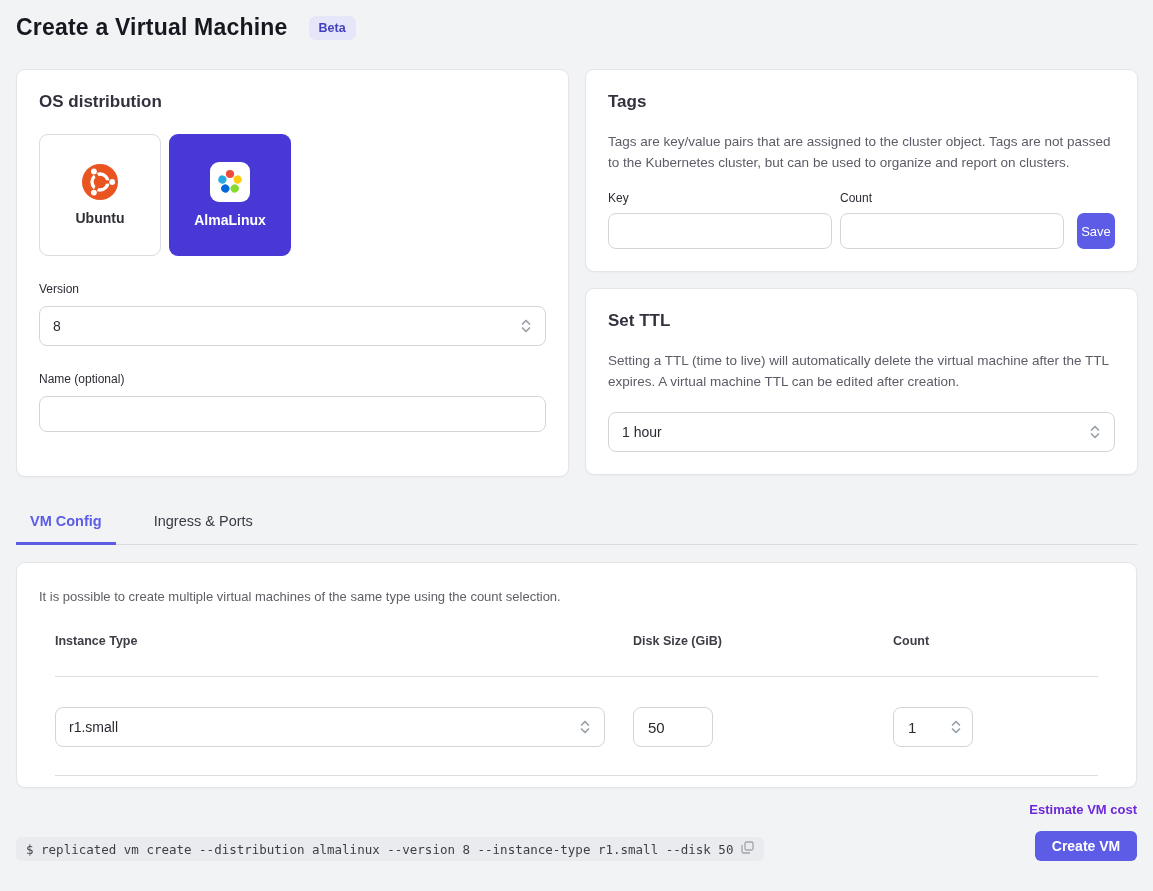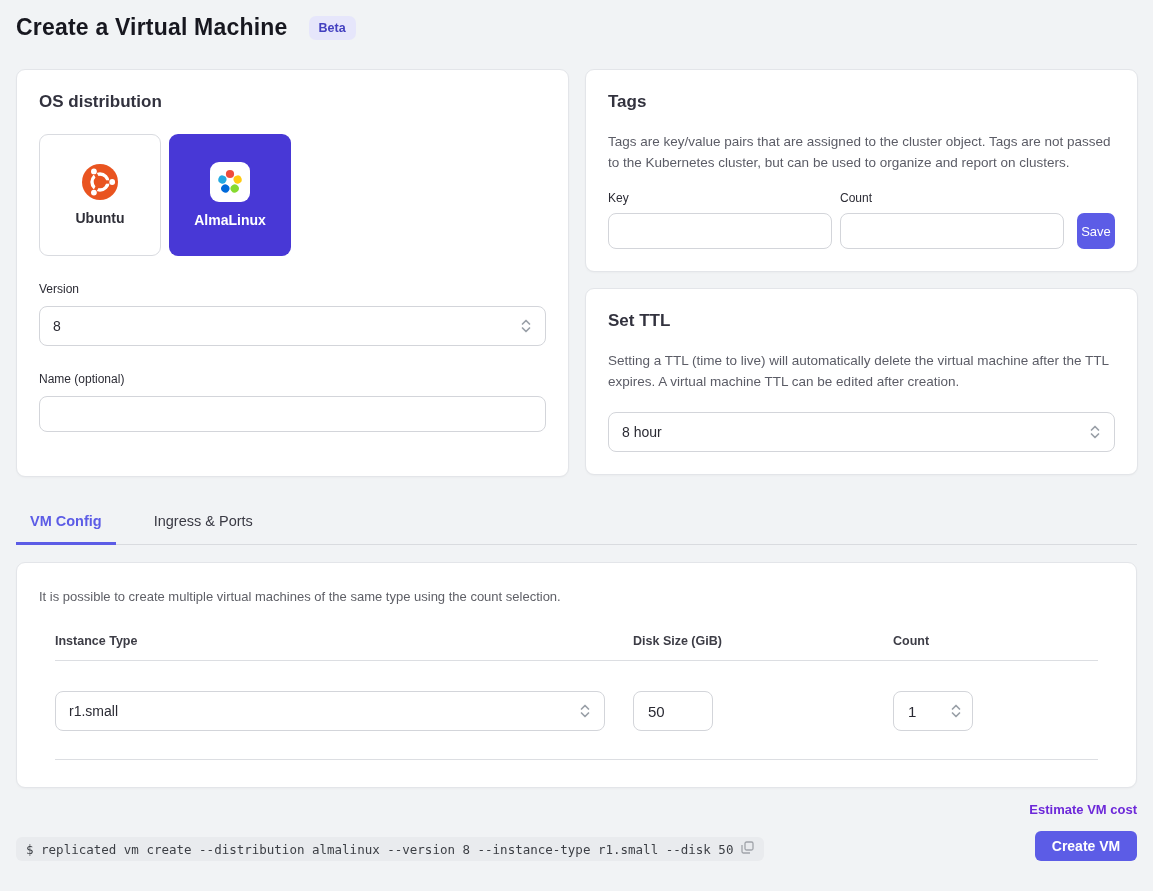--- a/index.html
+++ b/index.html
@@ -69,21 +69,21 @@
   .tabs { margin-top:27px; border-bottom:1px solid #d9dbdf; display:flex; }
   .tab {
     padding:9px 14px 13px 14px; font-size:14.5px; font-weight:500; color:#3a3a44;
     cursor:pointer; margin-right:24px; border-bottom:3px solid transparent; margin-bottom:-1px;
   }
   .tab.active { color:#5c5ce6; font-weight:700; border-bottom-color:#5c5ce6; }
   
   .main-card { margin-top:17px; padding:26px 22px 0 22px; height:226px; }
   .intro-text { font-size:13px; color:#5f6067; padding:0 0 0 0; }
   .table-wrap { padding:0 16px; margin-top:30px; }
-  .table-head { display:flex; border-bottom:1px solid #dcdee2; padding-bottom:12px; }
+  .table-head { display:flex; border-bottom:1px solid #dcdee2; padding-bottom:28px; }
   .th { font-size:12.5px; font-weight:700; color:#3d3d46; }
   .col-instance { flex:0 0 578px; }
   .col-disk { flex:0 0 260px; }
   .col-count { flex:1; }
   .row-inputs { display:flex; margin-top:30px; padding-bottom:28px; border-bottom:1px solid #dcdee2; }
   .instance-select { width:550px; }
   .disk-input { width:80px; height:40px; border:1px solid #d3d5da; border-radius:8px;
     padding:0 0 0 14px; font-size:15px; color:#2a2a33; outline:none;
     font-family:"Liberation Sans",sans-serif; }
   .stepper {
@@ -193,21 +193,21 @@
         <span class="kv-gap"></span>
         <input class="text-input" type="text" value="" style="">
         <button class="save-btn">Save</button>
       </div>
     </div>
 
     <div class="card">
       <h2>Set TTL</h2>
       <div class="card-desc">Setting a TTL (time to live) will automatically delete the virtual machine after the TTL expires. A virtual machine TTL can be edited after creation.</div>
       <div class="select-box mt20">
-        <span>8 hour</span>
+        <span>1 hour</span>
         <svg class="chev" width="12" height="16" viewBox="0 0 12 16" fill="none" stroke="#9aa0a8" stroke-width="1.7" stroke-linecap="round" stroke-linejoin="round">
           <path d="M2.5 6 L6 2.5 L9.5 6"></path>
             <path d="M2.5 10 L6 13.5 L9.5 10"></path>
         </svg>
       </div>
     </div>
   </div>
 </div>
 
 <div class="tabs">

